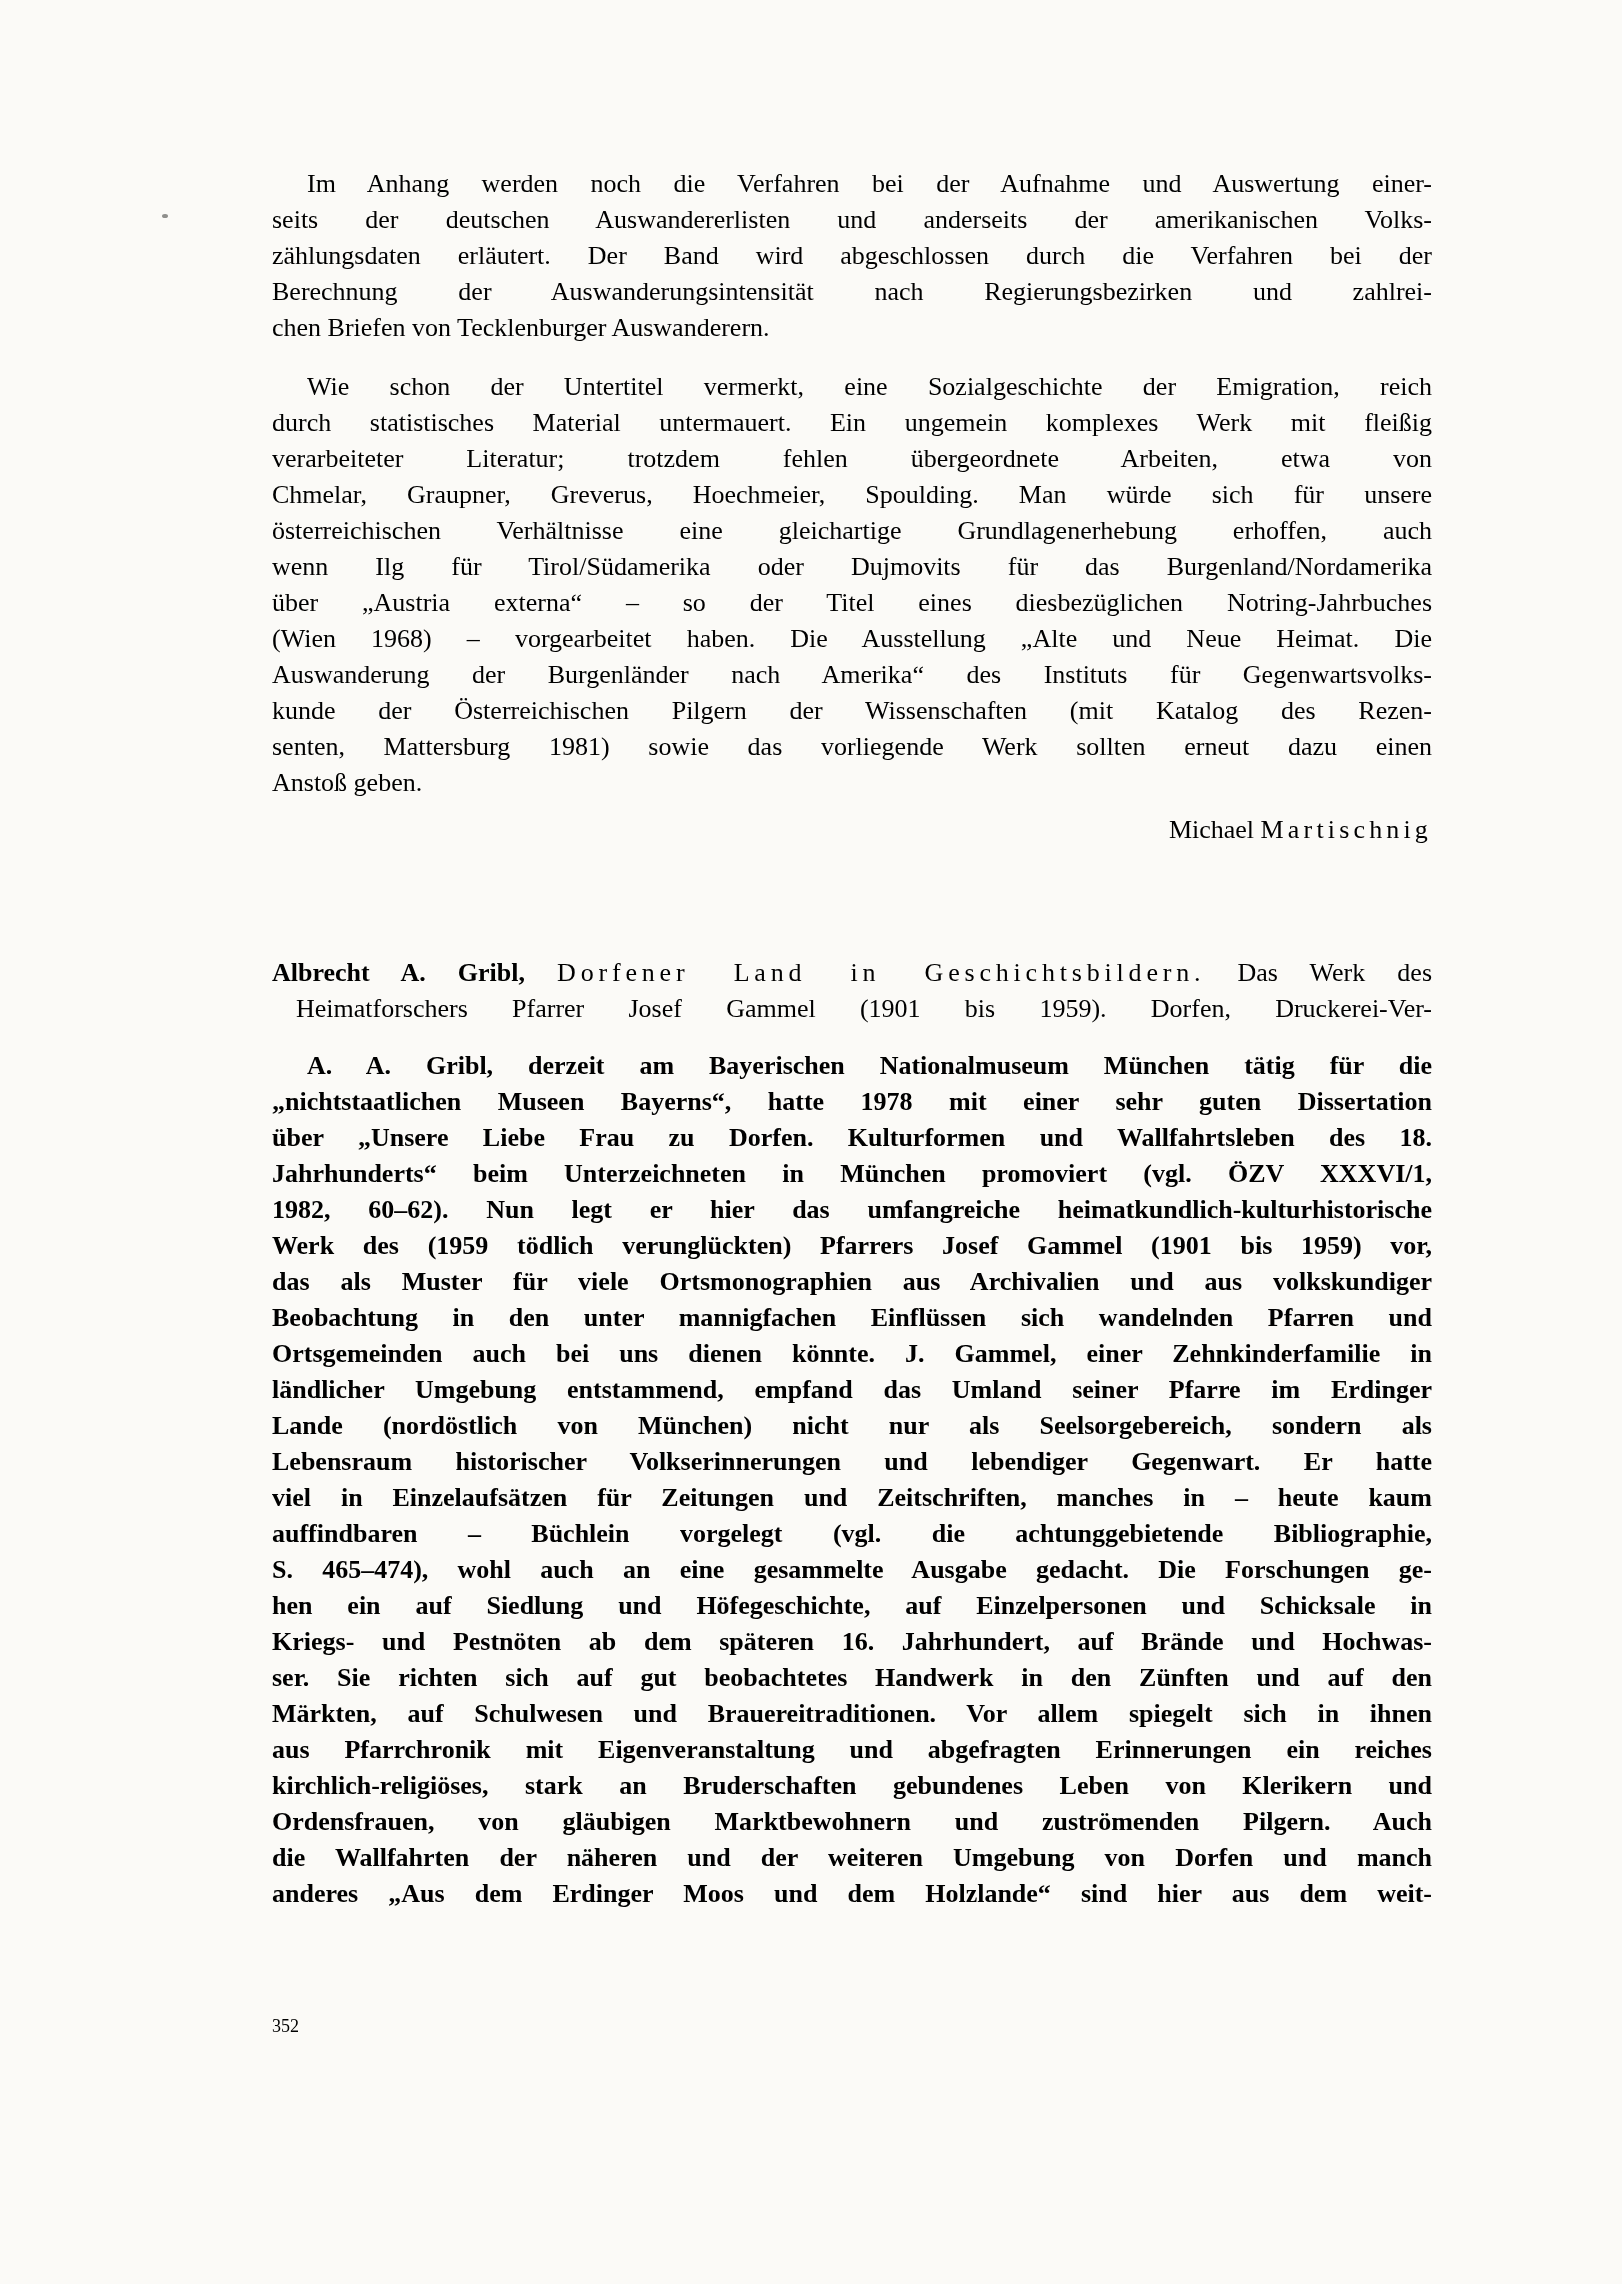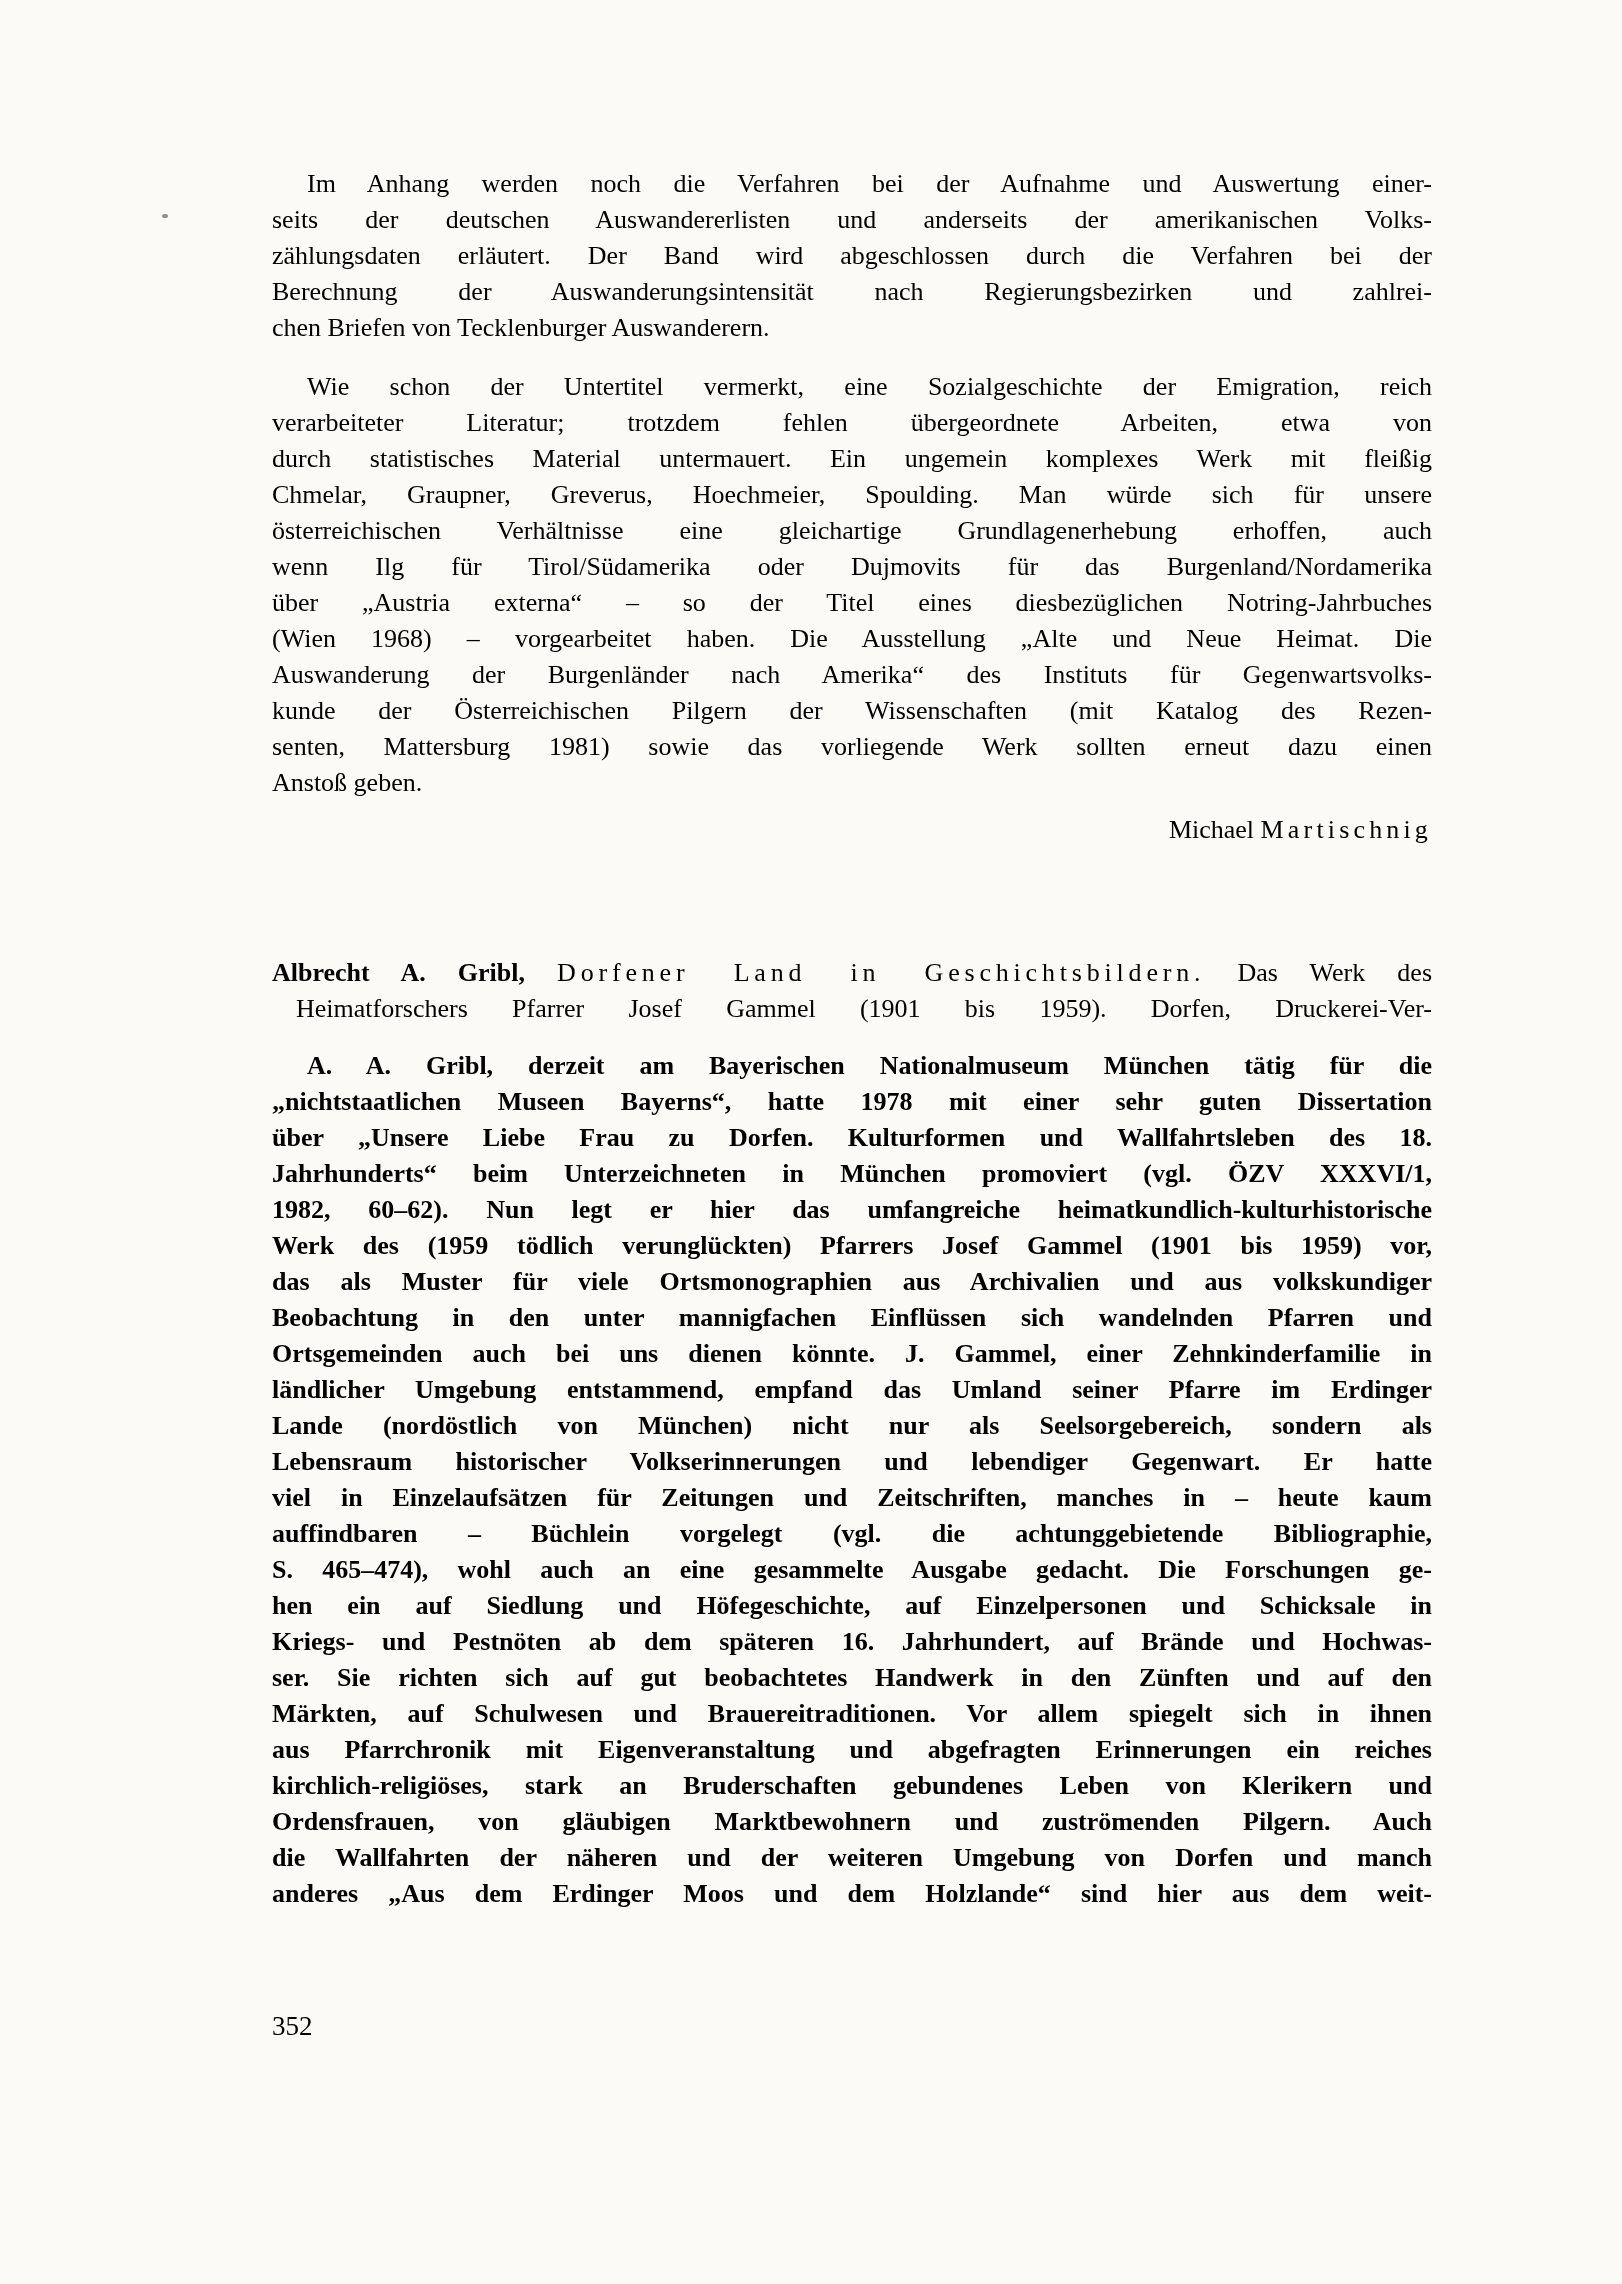--- a/index.html
+++ b/index.html
@@ -40,21 +40,21 @@
   .sig-last { letter-spacing: 0.16em; }
   .heading { margin-top: 107px; }
   .heading .cont { padding-left: 24px; }
   .bold { font-weight: bold; margin-top: 34px; }
   .spaced { letter-spacing: 0.185em; word-spacing: 0.28em; }
   .body-para { margin-top: 21px; font-weight: bold; }
   .page-number {
     position: absolute;
     left: 272px;
     top: 2010px;
-    font-size: 27px;
+    font-size: 18px;
     line-height: 32px;
   }
   .scan-speck {
     position: absolute;
     left: 162px;
     top: 214px;
     width: 5.7px;
     height: 4px;
     border-radius: 50%;
     background: #8f8f8c;
@@ -72,22 +72,22 @@
     <div class="para indent">
         <div class="line">Im Anhang werden noch die Verfahren bei der Aufnahme und Auswertung einer-</div>
         <div class="line">seits der deutschen Auswandererlisten und anderseits der amerikanischen Volks-</div>
         <div class="line">zählungsdaten erläutert. Der Band wird abgeschlossen durch die Verfahren bei der</div>
         <div class="line">Berechnung der Auswanderungsintensität nach Regierungsbezirken und zahlrei-</div>
         <div class="line last">chen Briefen von Tecklenburger Auswanderern.</div>
       </div>
 
     <div class="para indent p2">
         <div class="line">Wie schon der Untertitel vermerkt, eine Sozialgeschichte der Emigration, reich</div>
+        <div class="line">durch statistisches Material untermauert. Ein ungemein komplexes Werk mit fleißig</div>
         <div class="line">verarbeiteter Literatur; trotzdem fehlen übergeordnete Arbeiten, etwa von</div>
-        <div class="line">durch statistisches Material untermauert. Ein ungemein komplexes Werk mit fleißig</div>
         <div class="line">Chmelar, Graupner, Greverus, Hoechmeier, Spoulding. Man würde sich für unsere</div>
         <div class="line">österreichischen Verhältnisse eine gleichartige Grundlagenerhebung erhoffen, auch</div>
         <div class="line">wenn Ilg für Tirol/Südamerika oder Dujmovits für das Burgenland/Nordamerika</div>
         <div class="line">über „Austria externa“ – so der Titel eines diesbezüglichen Notring-Jahrbuches</div>
         <div class="line">(Wien 1968) – vorgearbeitet haben. Die Ausstellung „Alte und Neue Heimat. Die</div>
         <div class="line">Auswanderung der Burgenländer nach Amerika“ des Instituts für Gegenwartsvolks-</div>
         <div class="line">kunde der Österreichischen Pilgern der Wissenschaften (mit Katalog des Rezen-</div>
         <div class="line">senten, Mattersburg 1981) sowie das vorliegende Werk sollten erneut dazu einen</div>
         <div class="line last">Anstoß geben.</div>
       </div>

